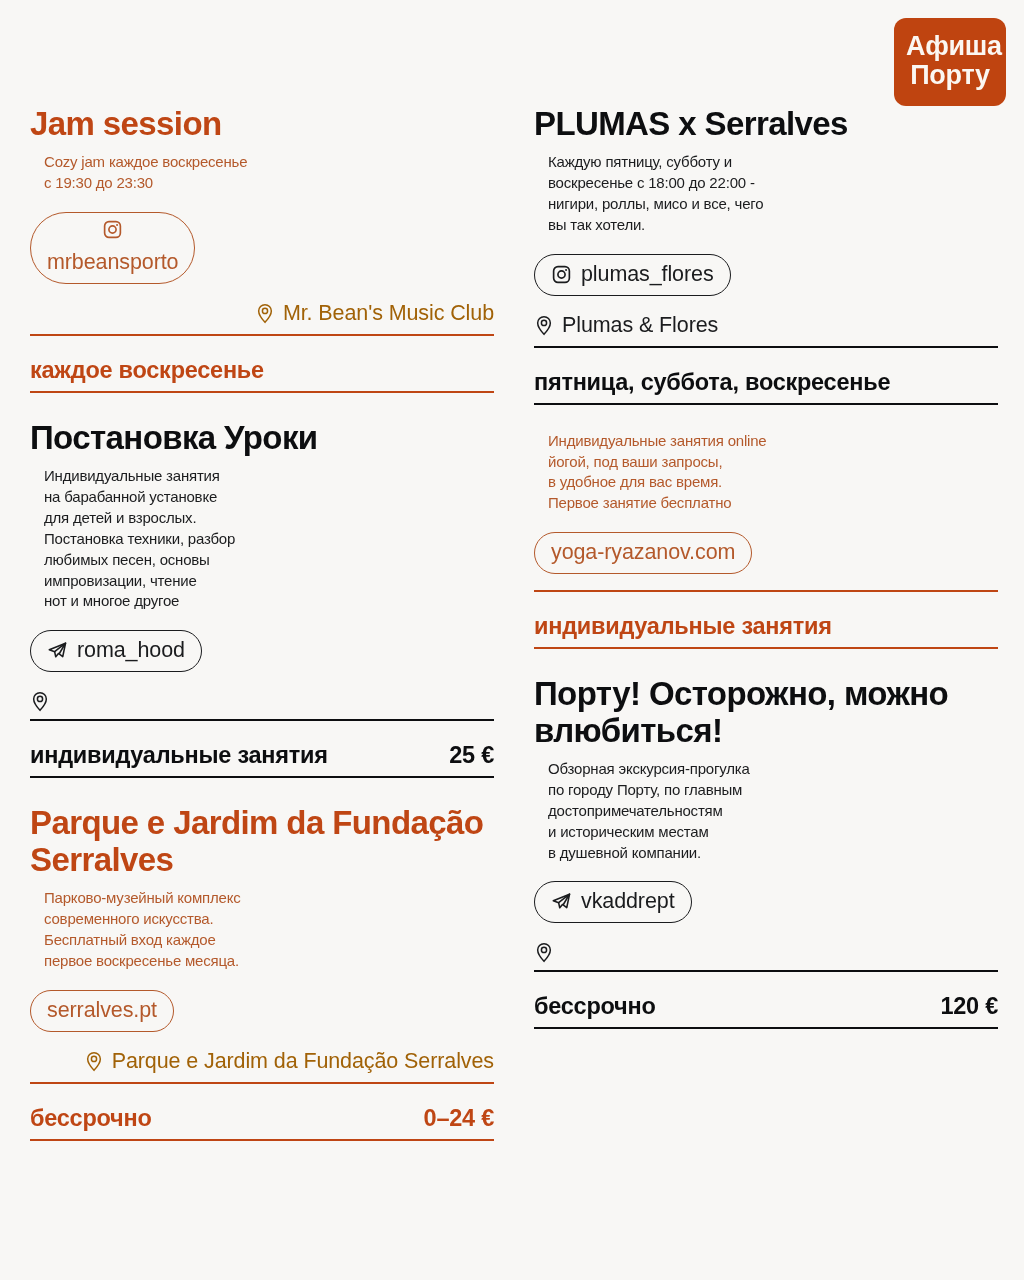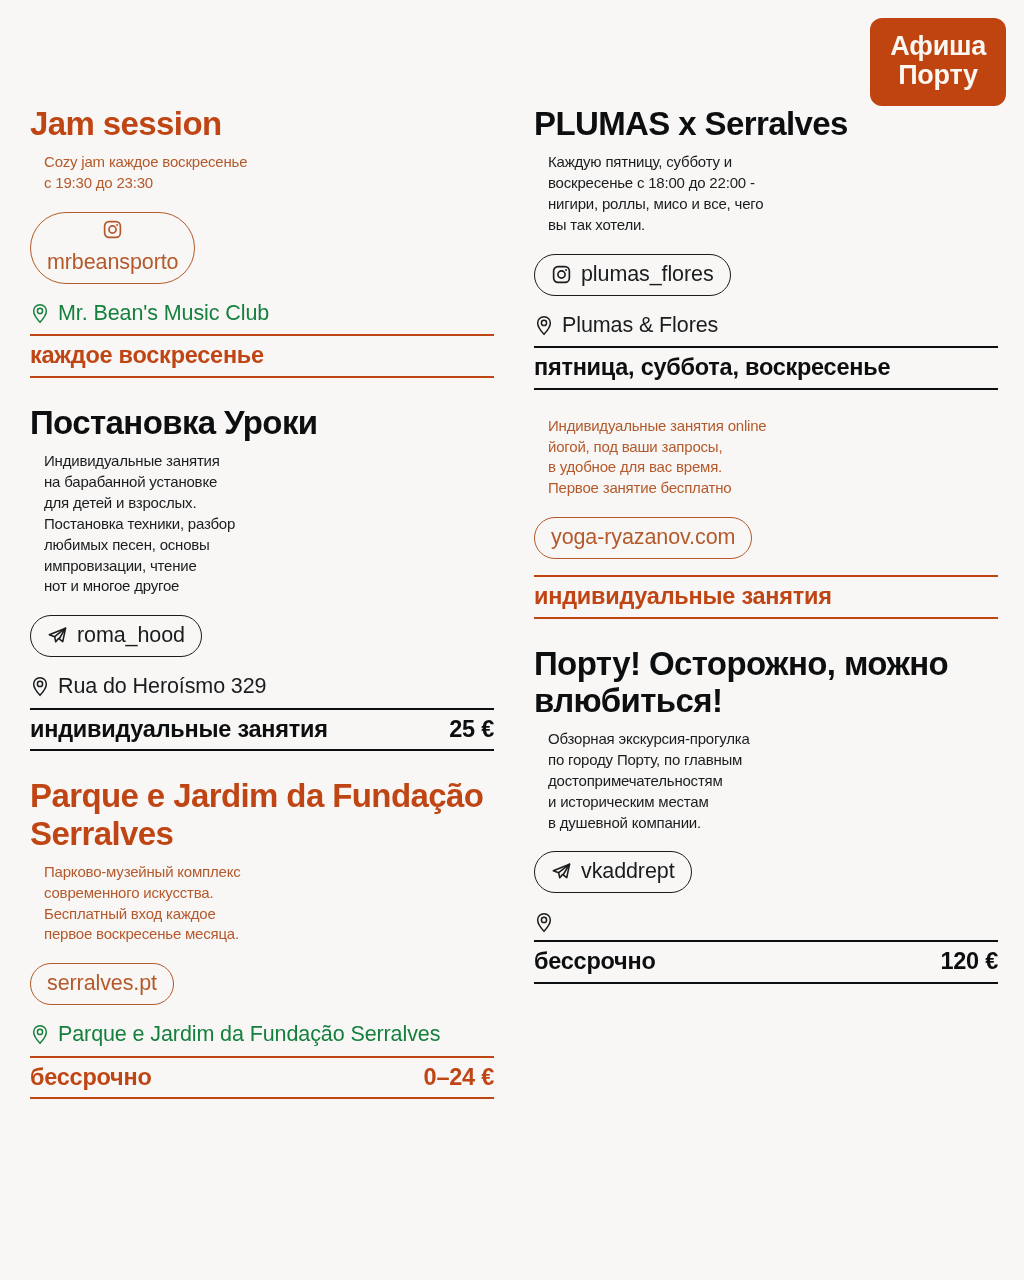--- a/index.html
+++ b/index.html
@@ -14,21 +14,21 @@
     position: relative;
     width: 1024px; height: 1280px;
     background: #f8f7f5;
     overflow: hidden;
   }
 
   
   .logo-badge {
     position: absolute;
     top: 18px; right: 18px;
-    width: 136px;
+    width: 112px;
     padding: 14px 12px 16px;
     background: #bf4410;
     border-radius: 12px;
     color: #fbf7f2;
     text-align: center;
     font-weight: 700;
     font-size: 27px;
     line-height: 1.08;
     letter-spacing: -0.3px;
   }
@@ -97,36 +97,36 @@
   .loc-text { display: block; }
 
   
   .foot {
     display: flex;
     align-items: baseline;
     justify-content: space-between;
     gap: 14px;
     border-top: 2.5px solid currentColor;
     border-bottom: 2.5px solid currentColor;
-    padding: 5px 0 6px;
+    padding: 20px 0 6px;
     font-weight: 700;
     font-size: 23.5px;
     line-height: 1.22;
     letter-spacing: -0.25px;
   }
   .foot-when { flex: 1 1 auto; }
   .foot-price { flex: 0 0 auto; white-space: nowrap; }
   .foot.no-price .foot-when { flex: 1 1 auto; }
 
   
   .theme-orange { color: #b5561f; }
   .theme-orange .card-title { color: #bf4614; }
   .theme-orange .card-desc  { color: #b4592b; }
   .theme-orange .pill       { color: #b4592b; flex-direction: column; }
-  .theme-orange .loc        { color: #15803d; }
+  .theme-orange .loc        { color: #a16207; justify-content: flex-end; }
   .theme-orange .foot       { color: #bf4614; border-color: #bf4614; }
 
   .theme-dark { color: #17181a; }
   .theme-dark .card-title { color: #0d0e10; }
   .theme-dark .card-desc  { color: #1b1c1e; }
   .theme-dark .pill       { color: #1b1c1e; }
   .theme-dark .loc        { color: #1b1c1e; }
   .theme-dark .foot       { color: #0d0e10; border-color: #0d0e10; }
 </style>
 </head>
@@ -186,21 +186,20 @@
               </span>
               <span>roma_hood</span>
             </a></div>
           <div class="loc">
             <span class="ic">
               <svg viewBox="0 0 24 26" fill="none" stroke="currentColor" stroke-width="1.8" stroke-linejoin="round">
                 <path d="M12 24.2c0 0 7.6-8.2 7.6-13.6A7.6 7.6 0 0 0 4.4 10.6C4.4 16 12 24.2 12 24.2Z"></path>
                 <circle cx="12" cy="10.5" r="3.1"></circle>
               </svg>
             </span>
-            <span class="loc-text">Rua do Heroísmo 329</span>
           </div>
           <div class="foot">
             <span class="foot-when">индивидуальные занятия</span>
             <span class="foot-price">25 €</span>
           </div>
         </div>
         <div class="card theme-orange">
           <h2 class="card-title">Parque e Jardim da Fundação Serralves</h2>
           <p class="card-desc">Парково-музейный комплекс
 современного искусства.

